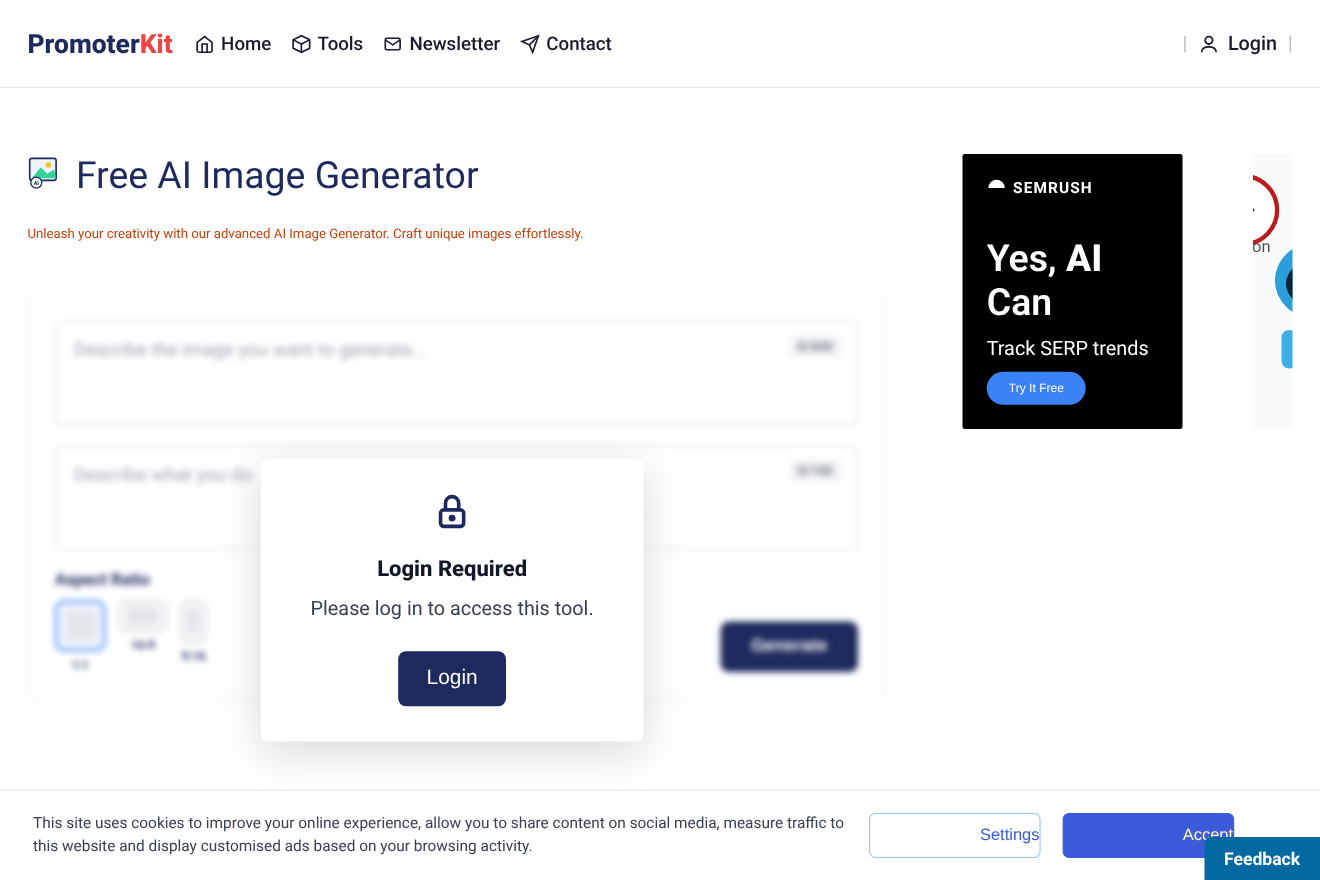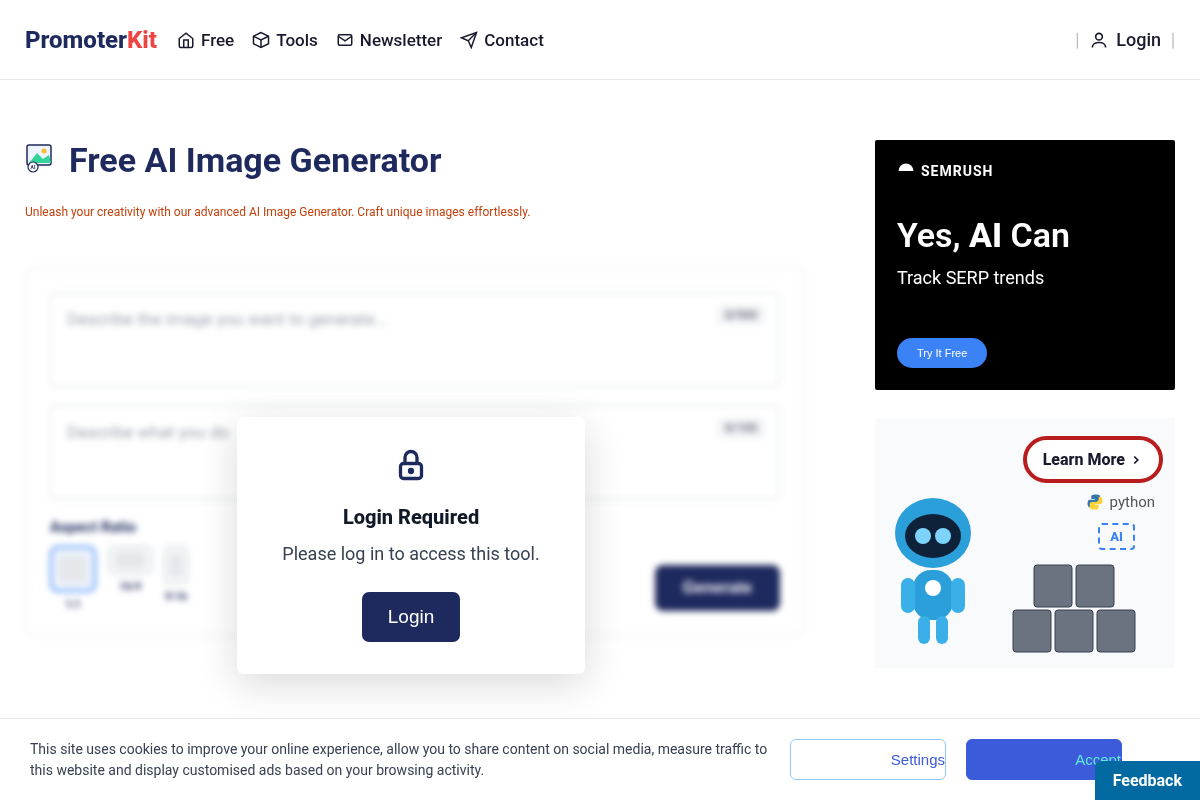--- a/index.html
+++ b/index.html
@@ -15,39 +15,39 @@
 .nav-item svg { width: 18px; height: 18px; }
 .header-right { margin-left: auto; display: flex; align-items: center; gap: 10px; color: #1a1a2e; font-size: 18px; }
 .divider { color: #9ca3af; font-weight: 300; }
 .login-link { display: flex; align-items: center; gap: 7px; cursor: pointer; font-weight: 500; }
 
 
 .main { display: flex; padding: 60px 25px 0 25px; gap: 70px; }
 .content { flex: 1; max-width: 800px; }
 .title-row { display: flex; align-items: center; gap: 12px; margin-bottom: 25px; }
 .title-icon { font-size: 30px; }
-.title { font-size: 34px; font-weight: 700; color: #1e2a5e; }
+.title { font-size: 34px; font-weight: 400; color: #1e2a5e; }
 .subtitle { font-size: 12px; color: #c2410c; margin-bottom: 48px; }
 
 .form-card { border: 1px solid #e5e7eb; border-radius: 8px; padding: 24px; filter: blur(3px); position: relative; }
 .text-field { border: 1px solid #d1d5db; border-radius: 6px; padding: 16px; margin-bottom: 18px; position: relative; height: 95px; }
 .text-field .ph { color: #9ca3af; font-size: 17px; }
 .char-count { position: absolute; top: 12px; right: 14px; background: #f3f4f6; color: #6b7280; font-size: 12px; padding: 3px 8px; border-radius: 4px; font-weight: 600; }
 .ar-label { font-weight: 700; font-size: 15px; margin-bottom: 10px; color: #1e2a5e; }
 .ar-row { display: flex; gap: 12px; align-items: flex-start; }
 .ar-opt { display: flex; flex-direction: column; align-items: center; gap: 6px; cursor: pointer; }
 .ar-box { border: 2px solid #d1d5db; border-radius: 6px; display: flex; align-items: center; justify-content: center; }
 .ar-box.sel { border-color: #3b82f6; background: #eff6ff; padding: 6px; border-radius: 8px; }
 .ar-inner { background: #e5e7eb; border-radius: 3px; }
 .ar-cap { font-size: 11px; font-weight: 700; color: #1e2a5e; }
 .gen-btn { margin-left: auto; background: #1e2a5e; color: #fff; border: none; border-radius: 8px; padding: 14px 28px; font-size: 16px; font-weight: 700; cursor: pointer; }
 .bottom-row { display: flex; align-items: flex-end; }
 
 
-.sidebar { width: 300px; display: flex; flex-direction: column; gap: 28px; }
+.sidebar { width: 300px; display: flex; flex-direction: row; gap: 64px; }
 .ad1 { background: #000; color: #fff; height: 250px; border-radius: 2px; padding: 22px; display: flex; flex-direction: column; }
 .ad1-logo { font-size: 14px; font-weight: 700; letter-spacing: 1px; display: flex; align-items: center; gap: 6px; }
 .ad1-head { margin-top: 35px; font-size: 34px; font-weight: 600; }
 .ad1-head .b { font-weight: 800; }
 .ad1-sub { margin-top: 12px; font-size: 18px; }
 .ad1-btn { margin-top: auto; background: #3b82f6; color: #fff; border: none; border-radius: 999px; padding: 9px 20px; font-size: 11px; align-self: flex-start; cursor: pointer; }
 .ad2 { background: #f9fafb; height: 250px; border-radius: 2px; padding: 18px; position: relative; overflow: hidden; }
 .ad2-btn { position: absolute; top: 18px; right: 12px; border: 4px solid #b91c1c; border-radius: 999px; padding: 10px 16px; font-weight: 800; font-size: 16px; display: flex; align-items: center; gap: 4px; cursor: pointer; background: #fff; }
 .ad2-py { position: absolute; top: 75px; right: 20px; font-size: 15px; color: #555; display: flex; align-items: center; gap: 6px; }
 .ad2-ai { position: absolute; top: 105px; right: 40px; border: 2px dashed #3b82f6; color: #3b82f6; font-weight: 800; padding: 4px 10px; font-size: 13px; border-radius: 4px; }
@@ -59,39 +59,39 @@
 .modal svg { width: 36px; height: 36px; color: #1e2a5e; margin-bottom: 18px; }
 .modal-title { font-size: 20px; font-weight: 800; color: #111827; margin-bottom: 14px; }
 .modal-text { font-size: 18px; color: #374151; margin-bottom: 28px; }
 .modal-btn { background: #1e2a5e; color: #fff; border: none; border-radius: 7px; padding: 14px 26px; font-size: 19px; font-weight: 500; cursor: pointer; }
 
 
 .cookie { position: absolute; bottom: 0; left: 0; right: 0; background: #fff; border-top: 1px solid #e5e7eb; padding: 20px 30px; display: flex; align-items: center; gap: 20px; z-index: 60; }
 .cookie-text { flex: 1; font-size: 14px; color: #374151; line-height: 1.45; max-width: 740px; }
 .cookie-btn { border-radius: 6px; padding: 11px 0; font-size: 15px; cursor: pointer; width: 156px; text-align: right; }
 .cookie-settings { background: #fff; border: 1px solid #93c5fd; color: #3b5bdb; }
-.cookie-accept { background: #3b5bdb; border: 1px solid #3b5bdb; color: #5eead4; }
+.cookie-accept { background: #3b5bdb; border: 1px solid #3b5bdb; color: #fef9c3; }
 
 
 .feedback { position: absolute; right: 0; bottom: 0; background: #0369a1; color: #fff; padding: 10px 18px; font-size: 16px; font-weight: 700; border-top-left-radius: 6px; cursor: pointer; z-index: 70; }
 </style>
 </head>
 <body>
 
 <header class="header">
   <div class="logo">
     <span class="p1">Promoter</span><span class="p2">Kit</span>
   </div>
   <nav class="nav">
     <a class="nav-item">
       <svg viewBox="0 0 24 24" fill="none" stroke="currentColor" stroke-width="2">
           <path d="M3 10l9-7 9 7v10a2 2 0 0 1-2 2H5a2 2 0 0 1-2-2V10z"></path>
           <path d="M9 22V12h6v10"></path>
         </svg>
-      <span>Free</span>
+      <span>Home</span>
     </a>
     <a class="nav-item">
       <svg viewBox="0 0 24 24" fill="none" stroke="currentColor" stroke-width="2">
           <path d="M12 2L2 7v10l10 5 10-5V7L12 2z"></path>
           <path d="M2 7l10 5 10-5"></path>
           <path d="M12 12v10"></path>
         </svg>
       <span>Tools</span>
     </a>
     <a class="nav-item">

